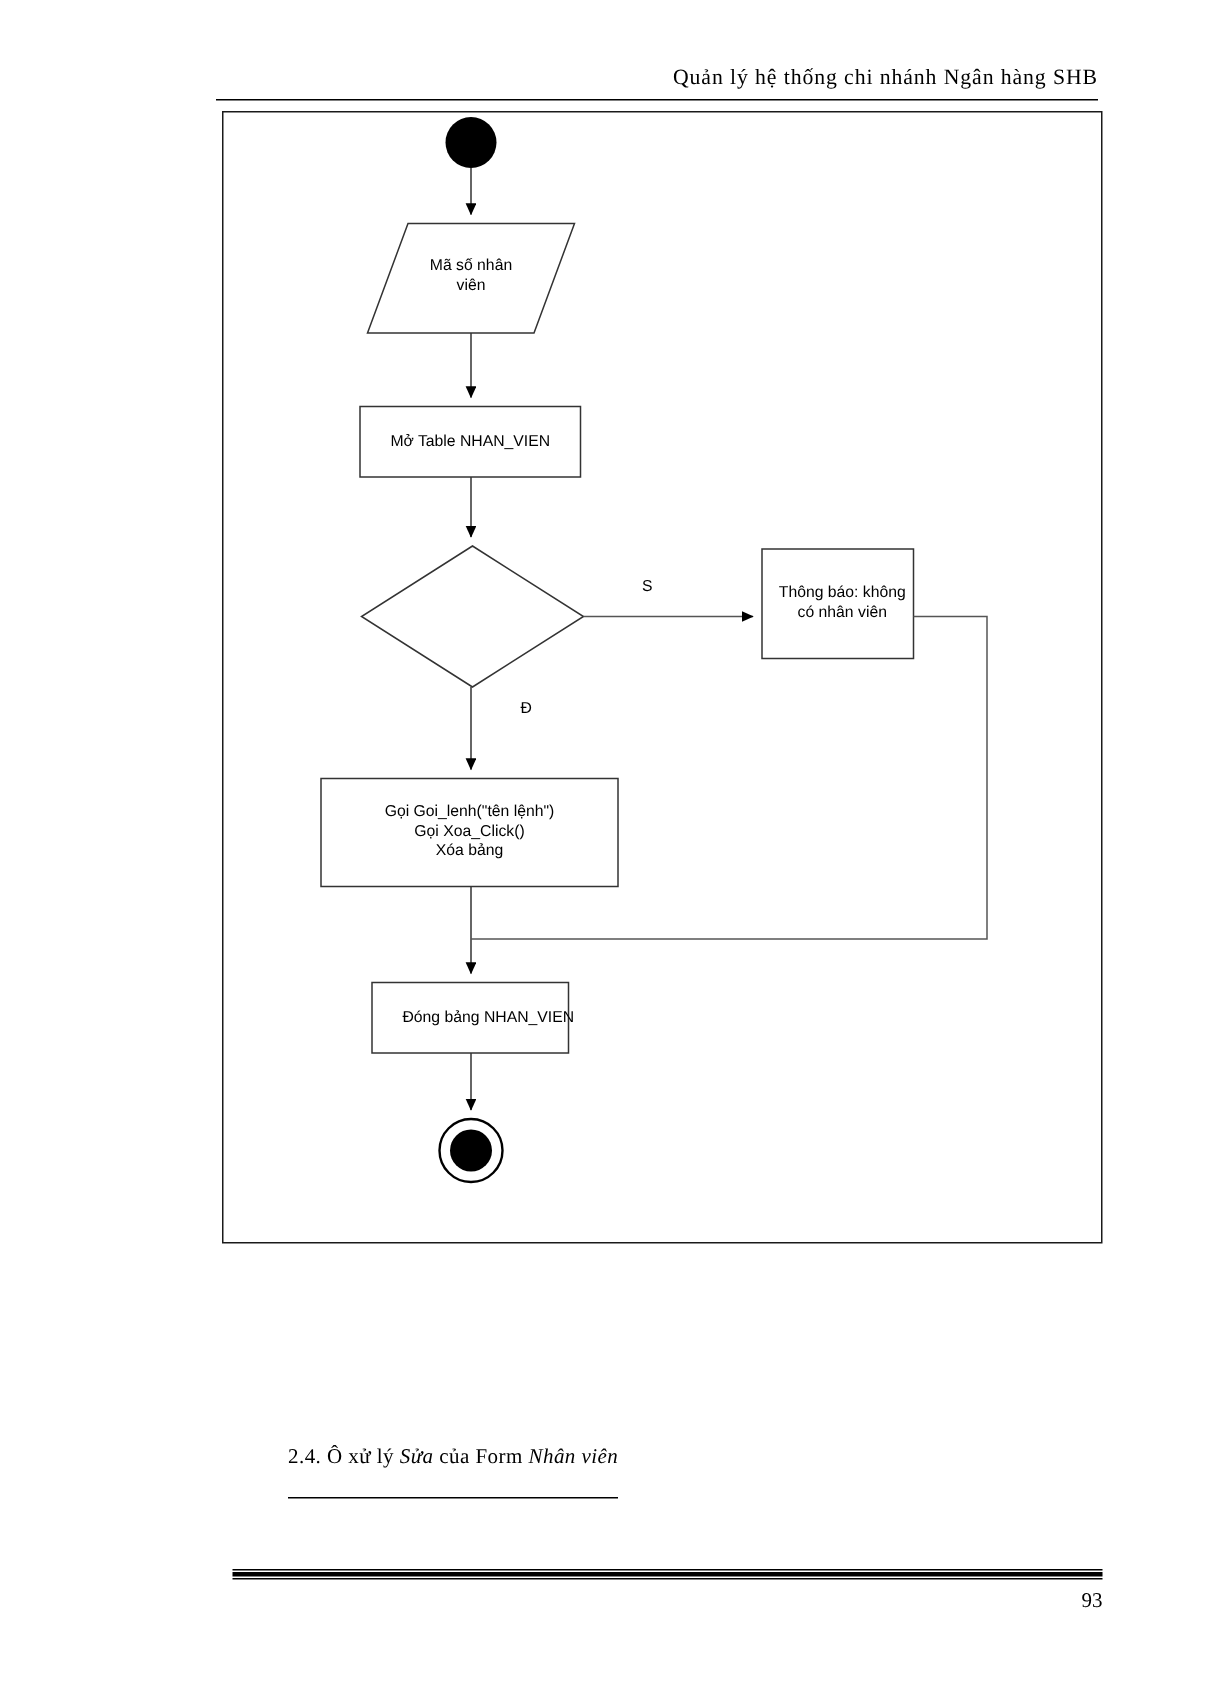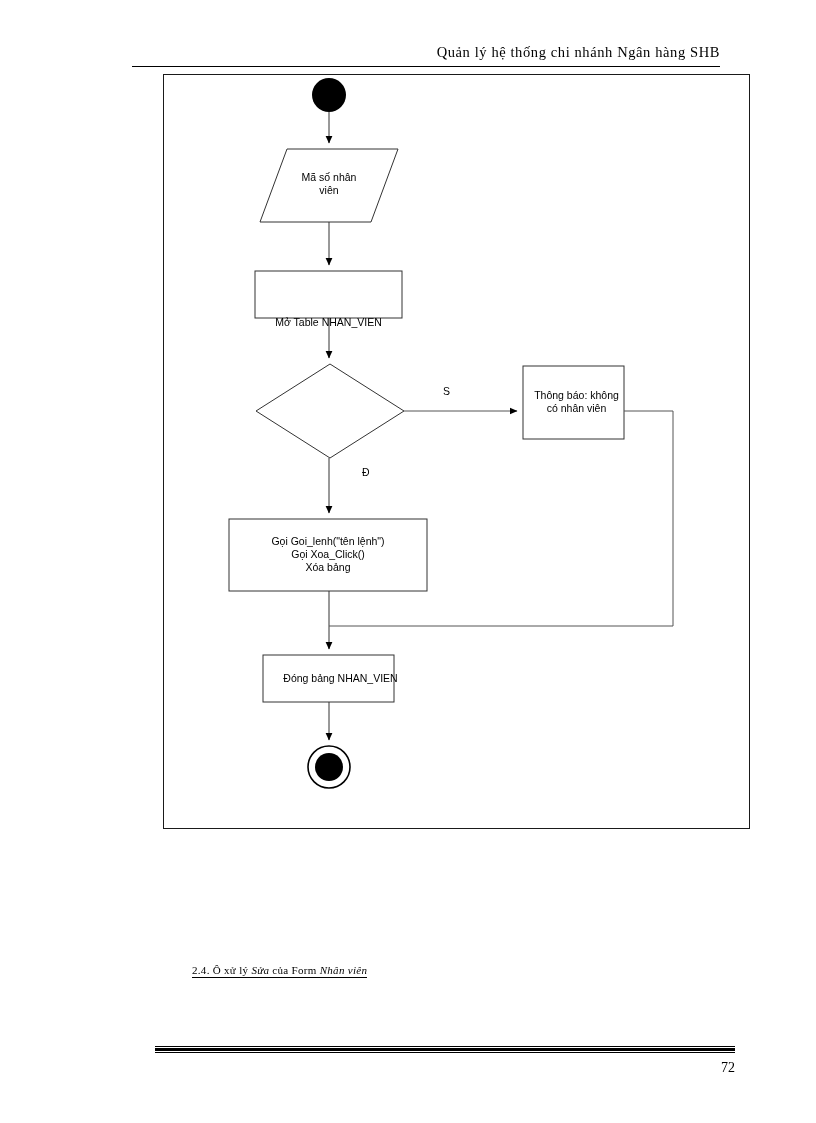--- a/index.html
+++ b/index.html
@@ -12,21 +12,21 @@
     height: 1123px;
     position: relative;
     font-family: "Liberation Sans", sans-serif;
     color: #000000;
     overflow: hidden;
   }
 
   
   .page-header {
     position: absolute;
-    left: 132px;
+    left: 144px;
     top: 44px;
     width: 588px;
     height: 26px;
   }
   .header-title {
     position: absolute;
     right: 0;
     top: 0;
     font-family: "Liberation Serif", serif;
     font-size: 14.5px;
@@ -39,21 +39,21 @@
     left: 0;
     top: 22px;
     width: 588px;
     height: 0;
     border-top: 1.4px solid #000;
   }
 
   
   .diagram-frame {
     position: absolute;
-    left: 163px;
+    left: 148px;
     top: 74px;
     width: 587px;
     height: 755px;
     border: 1px solid #1a1a1a;
     box-sizing: border-box;
     background: #fff;
   }
 
   .canvas {
     position: absolute;
@@ -81,25 +81,25 @@
     font-size: 10.5px;
     color: #000;
   }
 
   
   .section-caption {
     position: absolute;
     left: 192px;
     top: 964px;
     font-family: "Liberation Serif", serif;
-    font-size: 11px;
+    font-size: 14px;
     color: #000;
     white-space: nowrap;
     border-bottom: 1px solid #000;
-    padding-bottom: 1px;
+    padding-bottom: 18px;
     letter-spacing: 0.3px;
   }
   .section-caption .it {
     font-style: italic;
   }
 
   
   .footer-rule-wrap {
     position: absolute;
     left: 155px;
@@ -175,21 +175,21 @@
 
     <line x1="165" y1="627" x2="165" y2="665" stroke="#333" stroke-width="1" marker-end="url(#arrowhead)"></line>
 
     <circle cx="165" cy="692" r="21" fill="#fff" stroke="#000" stroke-width="1.6"></circle>
     <circle cx="165" cy="692" r="14" fill="#000" stroke="none"></circle>
   </svg>
 
   <div class="node-label" style="left:96px; top:96px; width:138px;">Mã số nhân
 viên</div>
 
-  <div class="node-label" style="left:91px; top:213px; width:147px;margin-top:28px;">Mở Table NHAN_VIEN</div>
+  <div class="node-label" style="left:91px; top:213px; width:147px;">Mở Table NHAN_VIEN</div>
 
 
   <div class="node-label" style="left:359px; top:314px; width:107px;">Thông báo: không
 có nhân viên</div>
 
   <div class="node-label" style="left:65px; top:460px; width:198px;">Gọi Goi_lenh("tên lệnh")
 Gọi Xoa_Click()
 Xóa bảng</div>
 
   <div class="node-label" style="left:99px; top:597px; width:155px;">Đóng bảng NHAN_VIEN</div>
@@ -198,14 +198,14 @@
 
   <div class="edge-label" style="left:198px; top:391px;">Đ</div>
 </div>
 
 <div class="section-caption"><span>2.4. Ô xử lý </span><span class="it">Sửa</span><span> của Form </span><span class="it">Nhân viên</span></div>
 
 <div class="footer-rule-wrap">
   <div class="footer-line-thin"></div>
   <div class="footer-line-thick"></div>
   <div class="footer-line-thin2"></div>
-  <div class="page-number">72</div>
+  <div class="page-number">93</div>
 </div>
 
 </body></html>

